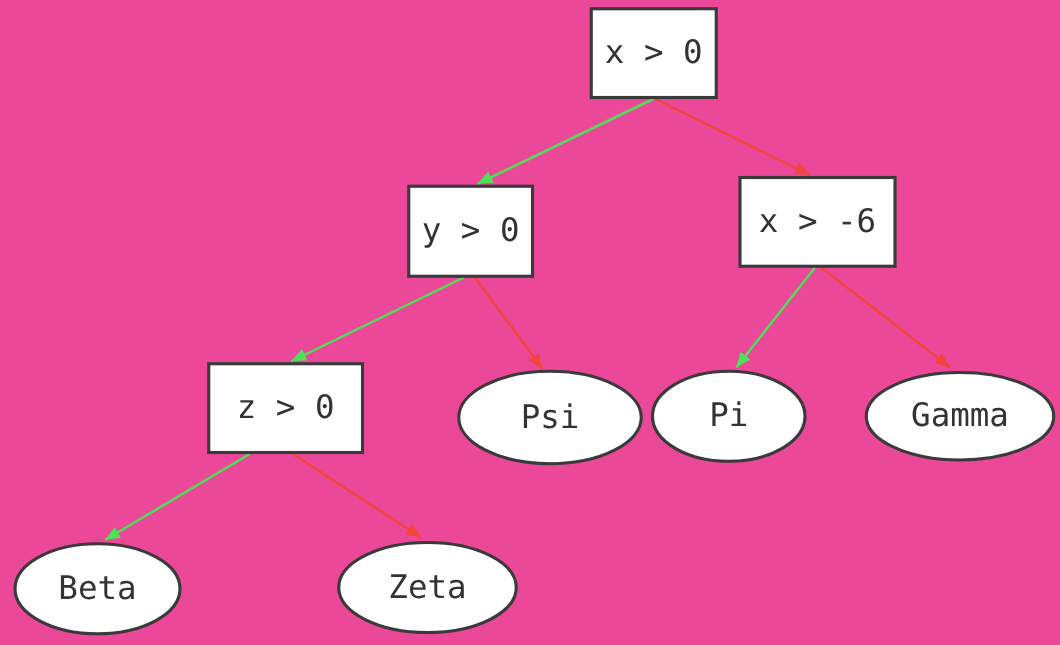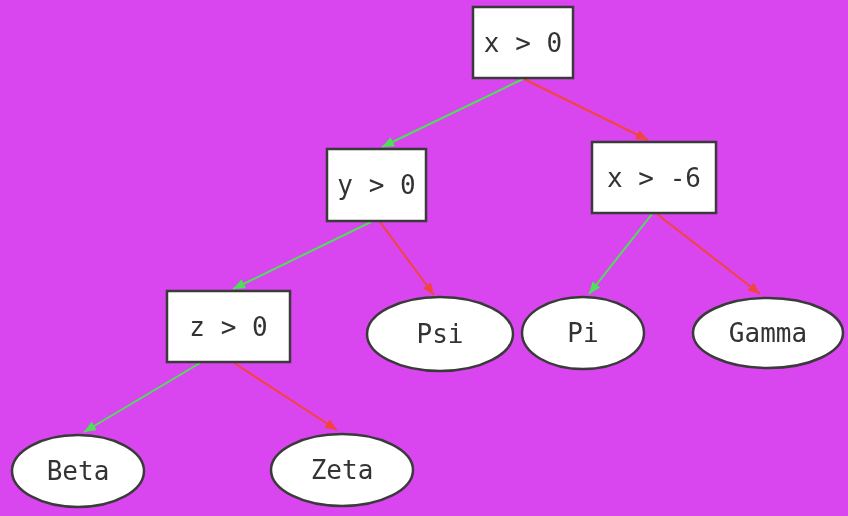--- a/index.html
+++ b/index.html
@@ -8,21 +8,21 @@
     background: #ffffff;
     width: 848px;
     height: 516px;
     overflow: hidden;
     font-family: "DejaVu Sans Mono", "Liberation Mono", monospace;
   }
   #diagram-wrap {
     position: relative;
     width: 848px;
     height: 516px;
-    background: #d946ef;
+    background: #ec4899;
   }
   svg text {
     font-family: "DejaVu Sans Mono", "Liberation Mono", monospace;
     font-size: 26px;
     user-select: none;
   }
 </style>
 </head>
 <body>
 

